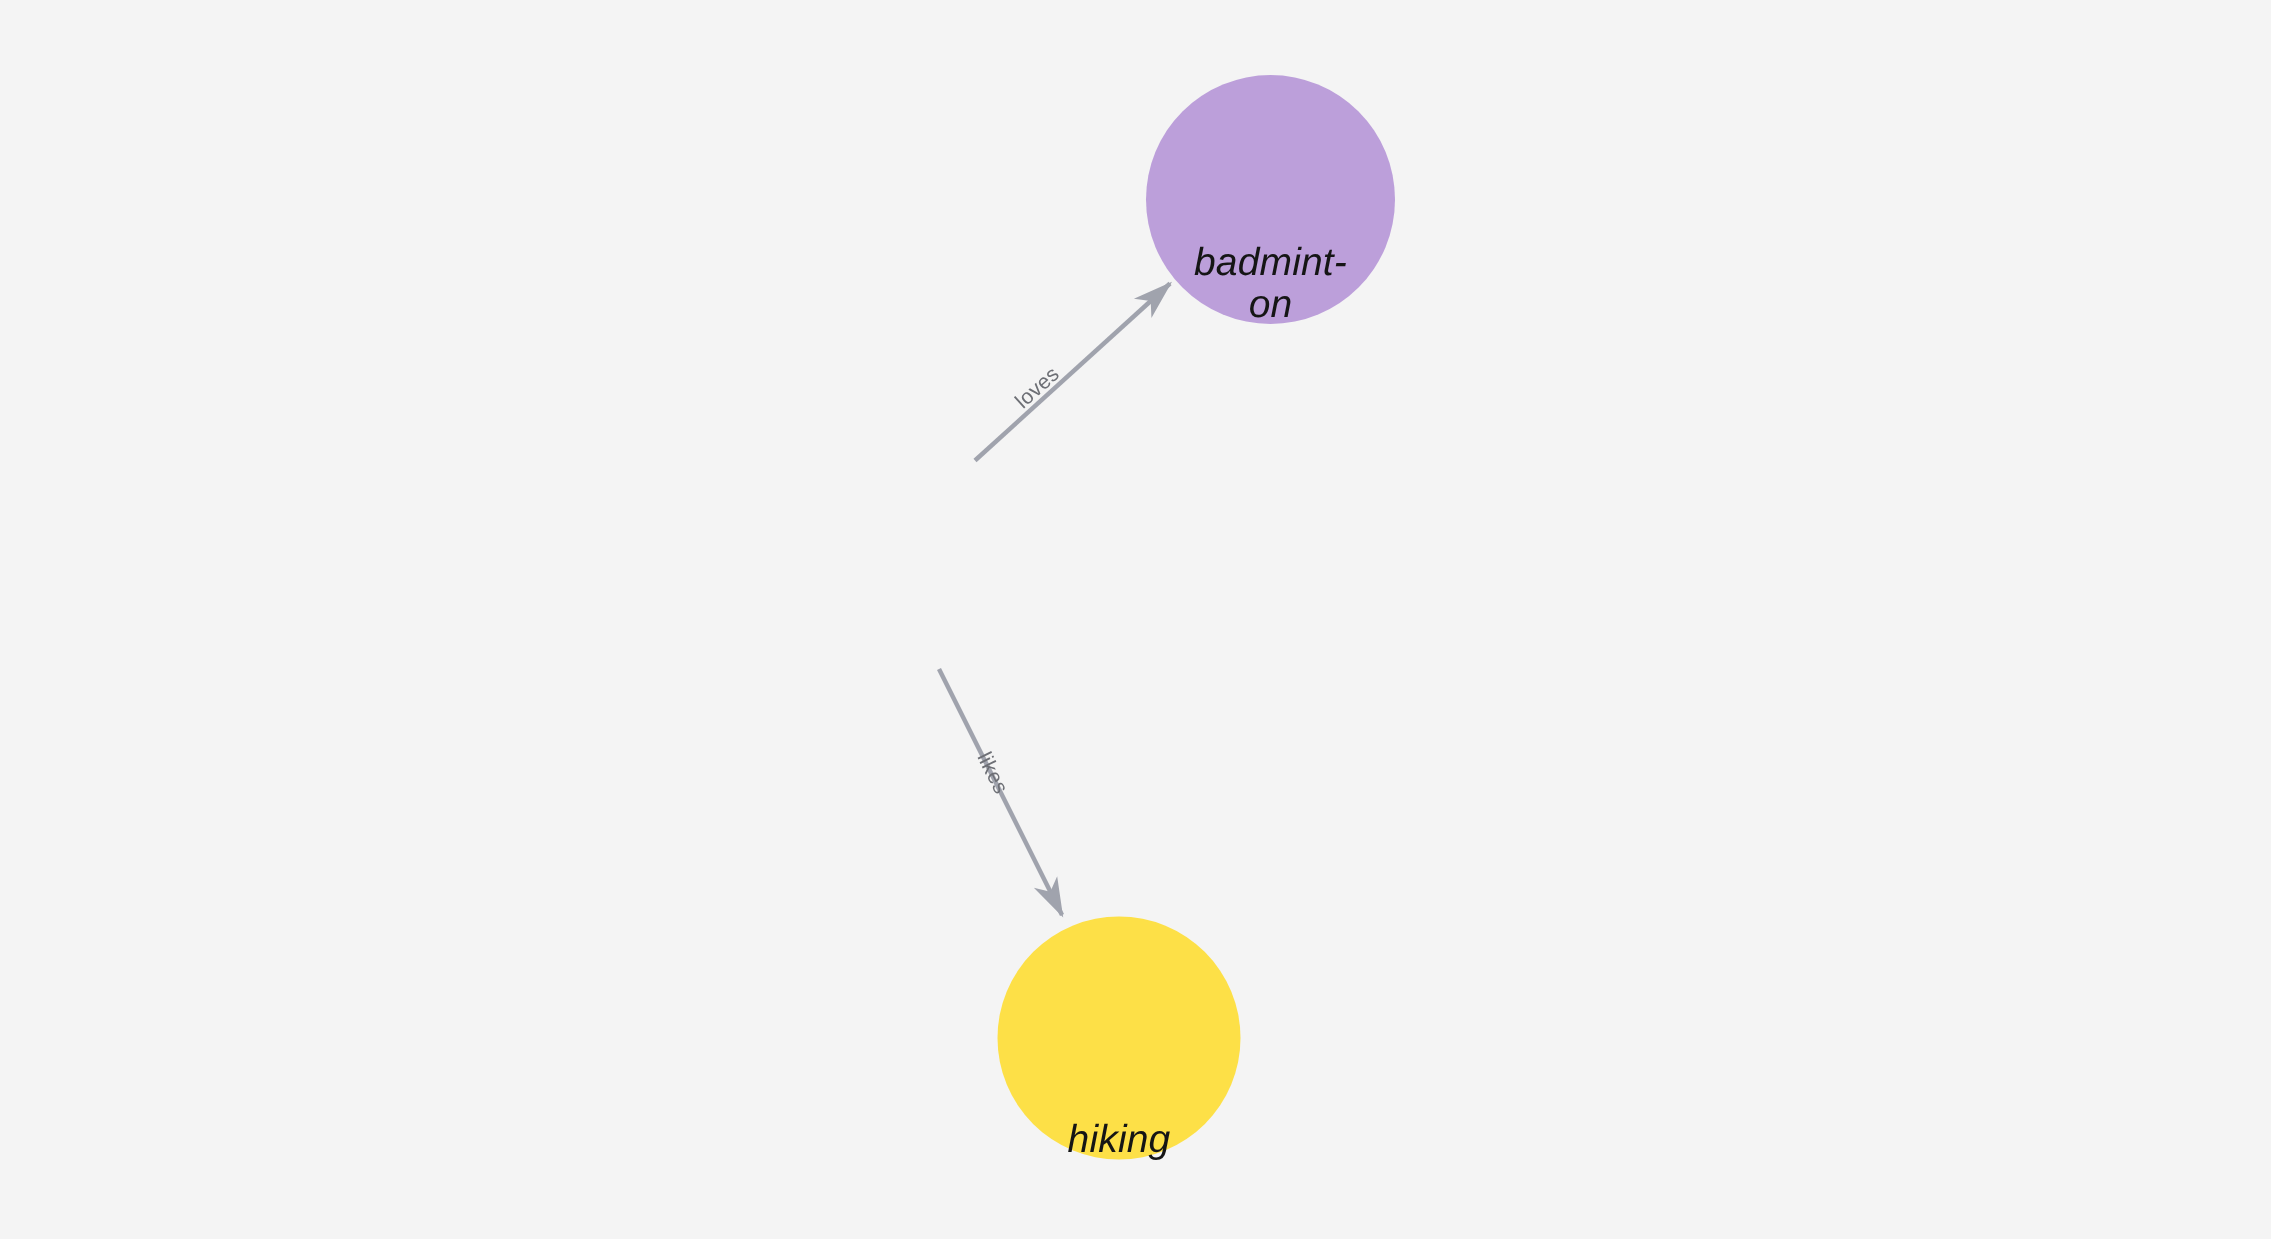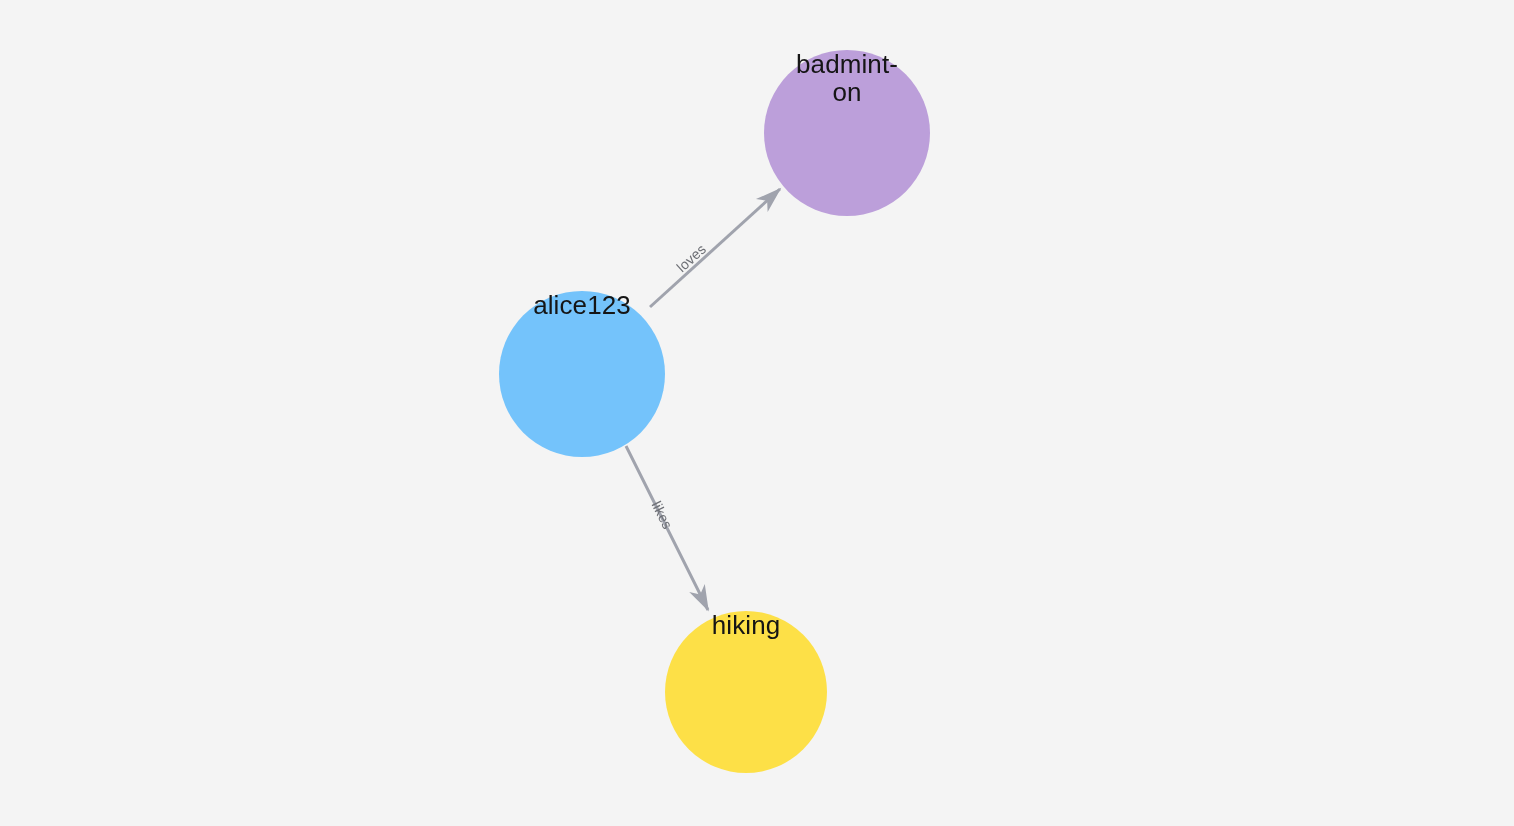--- a/index.html
+++ b/index.html
@@ -24,24 +24,25 @@
     position: absolute;
     left: 0;
     top: 0;
     width: 1514px;
     height: 826px;
   }
   .graph-node {
     position: absolute;
     border-radius: 50%;
     display: flex;
-    align-items: flex-start;
+    align-items: flex-end;
     justify-content: center;
     box-sizing: border-box;
     cursor: pointer;
+    font-style: italic;
   }
   .node-label {
     text-align: center;
     color: #151515;
     font-size: 26px;
     line-height: 28px;
     letter-spacing: 0.1px;
     white-space: pre-line;
     user-select: none;
     pointer-events: none;
@@ -74,23 +75,20 @@
 
     <line class="graph-edge" id="edge-line-0" stroke="#a0a3ad" stroke-width="3" stroke-linecap="butt" marker-end="url(#arrow-loves)" x1="650" y1="307" x2="780" y2="189"></line>
 
     <line class="graph-edge" id="edge-line-1" stroke="#a0a3ad" stroke-width="3" stroke-linecap="butt" marker-end="url(#arrow-likes)" x1="626" y1="446" x2="708" y2="610"></line>
   </svg>
 
   <div class="edge-label" id="edge-label-0" style="left: 674px; top: 264px; color: rgb(109, 111, 117); transform: rotate(-41.8deg);">loves</div>
 
   <div class="edge-label" id="edge-label-1" style="left: 662px; top: 499px; color: rgb(109, 111, 117); transform: rotate(63.5deg);">likes</div>
 
-  <div class="graph-node" id="node-0" style="left: 499px; top: 291px; width: 166px; height: 166px; background: rgb(116, 195, 251);">
-    <span class="node-label">alice123</span>
-  </div>
 
   <div class="graph-node" id="node-1" style="left: 764px; top: 50px; width: 166px; height: 166px; background: rgb(188, 159, 218);">
     <span class="node-label">badmint-
 on</span>
   </div>
 
   <div class="graph-node" id="node-2" style="left: 665px; top: 611px; width: 162px; height: 162px; background: #fde047;">
     <span class="node-label">hiking</span>
   </div>
 

